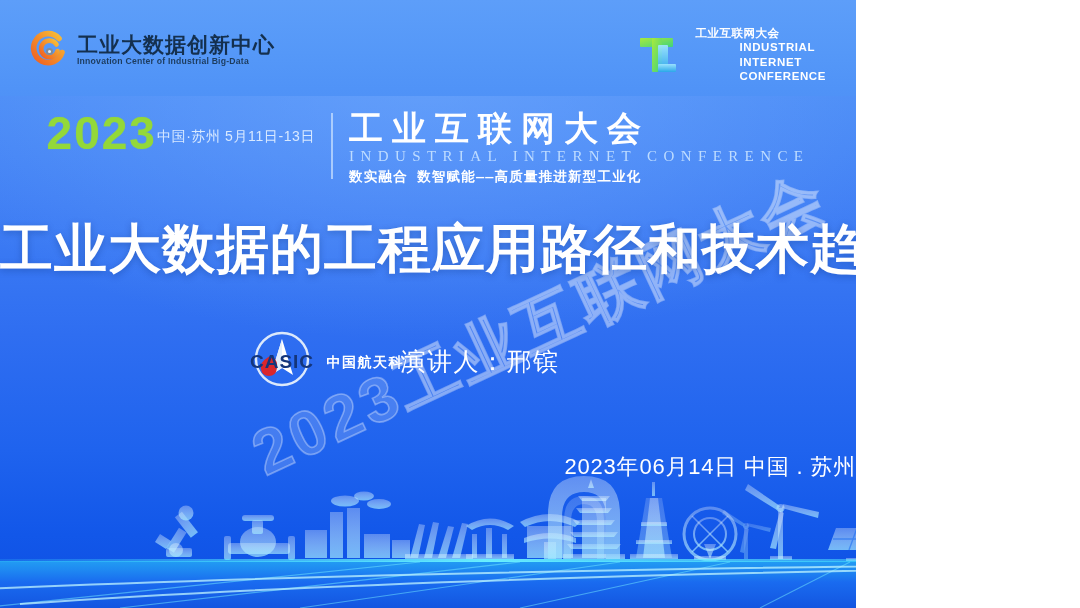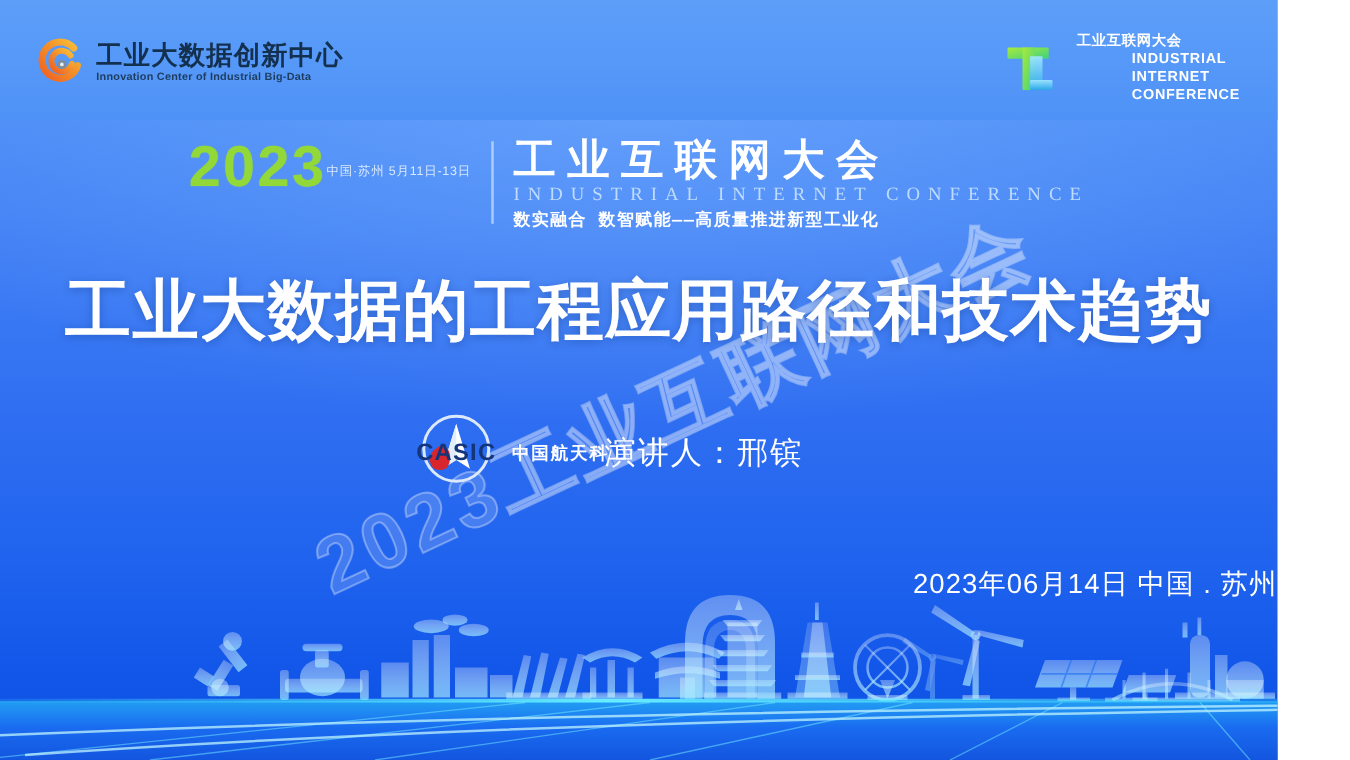--- a/index.html
+++ b/index.html
@@ -1,20 +1,20 @@
 <!DOCTYPE html>
 <html><head>
 <meta charset="utf-8">
 <style>
   * { margin:0; padding:0; box-sizing:border-box; }
   html,body { width:1080px; height:608px; overflow:hidden; background:#ffffff; }
   body { font-family:"Liberation Sans", sans-serif; }
 
   #slide {
-    position:relative; width:1022px; height:608px; overflow:hidden;
+    position:relative; width:856px; height:608px; overflow:hidden;
     background:
       radial-gradient(120% 80% at 50% 12%, rgba(120,175,255,0.55) 0%, rgba(120,175,255,0) 55%),
       linear-gradient(180deg, #579bf8 0%, #4a8bf6 16%, #3f7ef4 34%, #2f6ef1 55%, #1f63ee 74%, #1257e9 88%, #0d4fe2 100%);
   }
 
   
   .top-band {
     position:absolute; left:0; top:0; width:1080px; height:96px;
     background:linear-gradient(180deg,#5d9ef9 0%, #5598f8 55%, #4f92f7 100%);
   }
@@ -41,21 +41,21 @@
 
   
   .conf-block { position:absolute; left:0; right:0; top:110px; display:flex; justify-content:center; }
   .conf-inner { display:flex; align-items:flex-start; gap:14px; }
   .conf-left { display:flex; align-items:center; padding-top:2px; }
   .conf-year {
     font-size:46px; font-weight:bold; line-height:0.95; letter-spacing:2px;
     color:#93d839; -webkit-text-stroke:0px;
     text-shadow:0 0 1px rgba(147,216,57,.7);
   }
-  .conf-place { font-size:10px; color:#d8e9ff; letter-spacing:0.6px; margin-top:7px; white-space:nowrap; }
+  .conf-place { font-size:14px; color:#d8e9ff; letter-spacing:0.6px; margin-top:7px; white-space:nowrap; }
   .conf-divider { width:2px; align-self:stretch; background:rgba(215,234,255,0.65); margin:3px 2px 6px 2px; }
   .conf-right { display:flex; flex-direction:column; }
   .conf-cn {
     font-size:34px; font-weight:bold; color:#ffffff; letter-spacing:9px;
     line-height:1.06; white-space:nowrap;
   }
   .conf-en {
     font-size:15px; color:#bedcff; letter-spacing:6.4px; line-height:1;
     margin-top:3px; white-space:nowrap;font-family:Liberation Serif, serif;
   }

